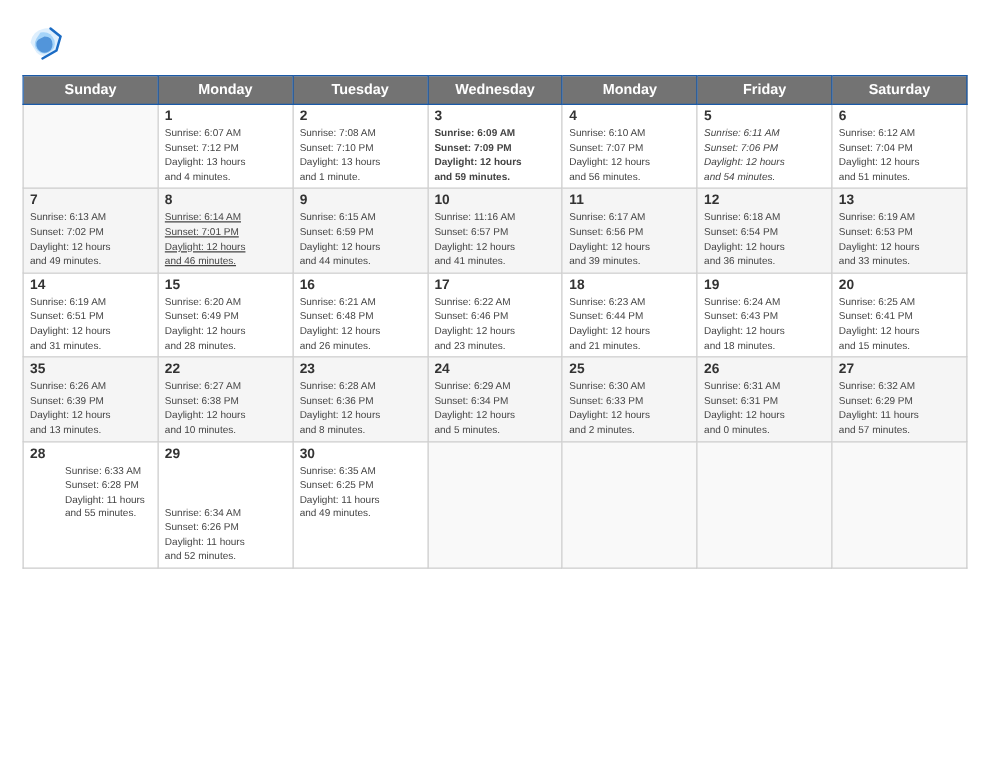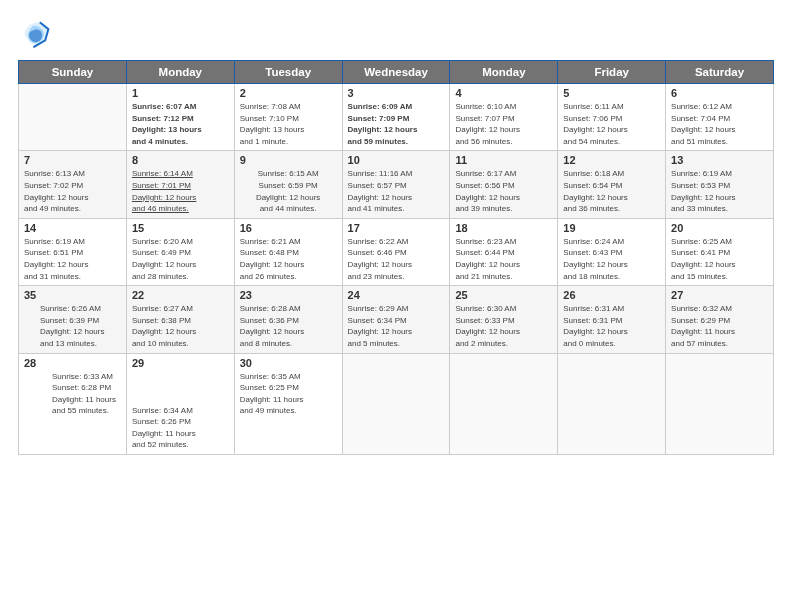--- a/index.html
+++ b/index.html
@@ -129,21 +129,21 @@
           <th>Monday</th>
           <th>Friday</th>
           <th>Saturday</th>
         </tr>
     </thead>
     <tbody id="calendar-body">
     <tr>
           <td class="empty"></td>
           <td>
             <span class="day-number">1</span>
-            <div class="day-info" style="white-space: pre-line; font-weight: bold;">Sunrise: 6:07 AM
+            <div class="day-info" style="white-space: pre-line;">Sunrise: 6:07 AM
 Sunset: 7:12 PM
 Daylight: 13 hours
 and 4 minutes.</div>
           </td>
           <td>
             <span class="day-number">2</span>
             <div class="day-info" style="white-space: pre-line;">Sunrise: 7:08 AM
 Sunset: 7:10 PM
 Daylight: 13 hours
 and 1 minute.</div>
@@ -157,21 +157,21 @@
           </td>
           <td>
             <span class="day-number">4</span>
             <div class="day-info" style="white-space: pre-line;">Sunrise: 6:10 AM
 Sunset: 7:07 PM
 Daylight: 12 hours
 and 56 minutes.</div>
           </td>
           <td>
             <span class="day-number">5</span>
-            <div class="day-info" style="white-space: pre-line;">Sunrise: 6:11 AM
+            <div class="day-info" style="white-space: pre-line; font-style: italic;">Sunrise: 6:11 AM
 Sunset: 7:06 PM
 Daylight: 12 hours
 and 54 minutes.</div>
           </td>
           <td>
             <span class="day-number">6</span>
             <div class="day-info" style="white-space: pre-line;">Sunrise: 6:12 AM
 Sunset: 7:04 PM
 Daylight: 12 hours
 and 51 minutes.</div>
@@ -187,21 +187,21 @@
           </td>
           <td>
             <span class="day-number">8</span>
             <div class="day-info" style="white-space: pre-line; text-decoration: underline;">Sunrise: 6:14 AM
 Sunset: 7:01 PM
 Daylight: 12 hours
 and 46 minutes.</div>
           </td>
           <td>
             <span class="day-number">9</span>
-            <div class="day-info" style="white-space: pre-line; text-align: center;">Sunrise: 6:15 AM
+            <div class="day-info" style="white-space: pre-line;">Sunrise: 6:15 AM
 Sunset: 6:59 PM
 Daylight: 12 hours
 and 44 minutes.</div>
           </td>
           <td>
             <span class="day-number">10</span>
             <div class="day-info" style="white-space: pre-line;">Sunrise: 11:16 AM
 Sunset: 6:57 PM
 Daylight: 12 hours
 and 41 minutes.</div>
@@ -275,21 +275,21 @@
             <span class="day-number">20</span>
             <div class="day-info" style="white-space: pre-line;">Sunrise: 6:25 AM
 Sunset: 6:41 PM
 Daylight: 12 hours
 and 15 minutes.</div>
           </td>
         </tr>
         <tr class="row-shade">
           <td>
             <span class="day-number">35</span>
-            <div class="day-info" style="white-space: pre-line; margin-left: 16px;">Sunrise: 6:26 AM
+            <div class="day-info" style="white-space: pre-line;">Sunrise: 6:26 AM
 Sunset: 6:39 PM
 Daylight: 12 hours
 and 13 minutes.</div>
           </td>
           <td>
             <span class="day-number">22</span>
             <div class="day-info" style="white-space: pre-line;">Sunrise: 6:27 AM
 Sunset: 6:38 PM
 Daylight: 12 hours
 and 10 minutes.</div>

